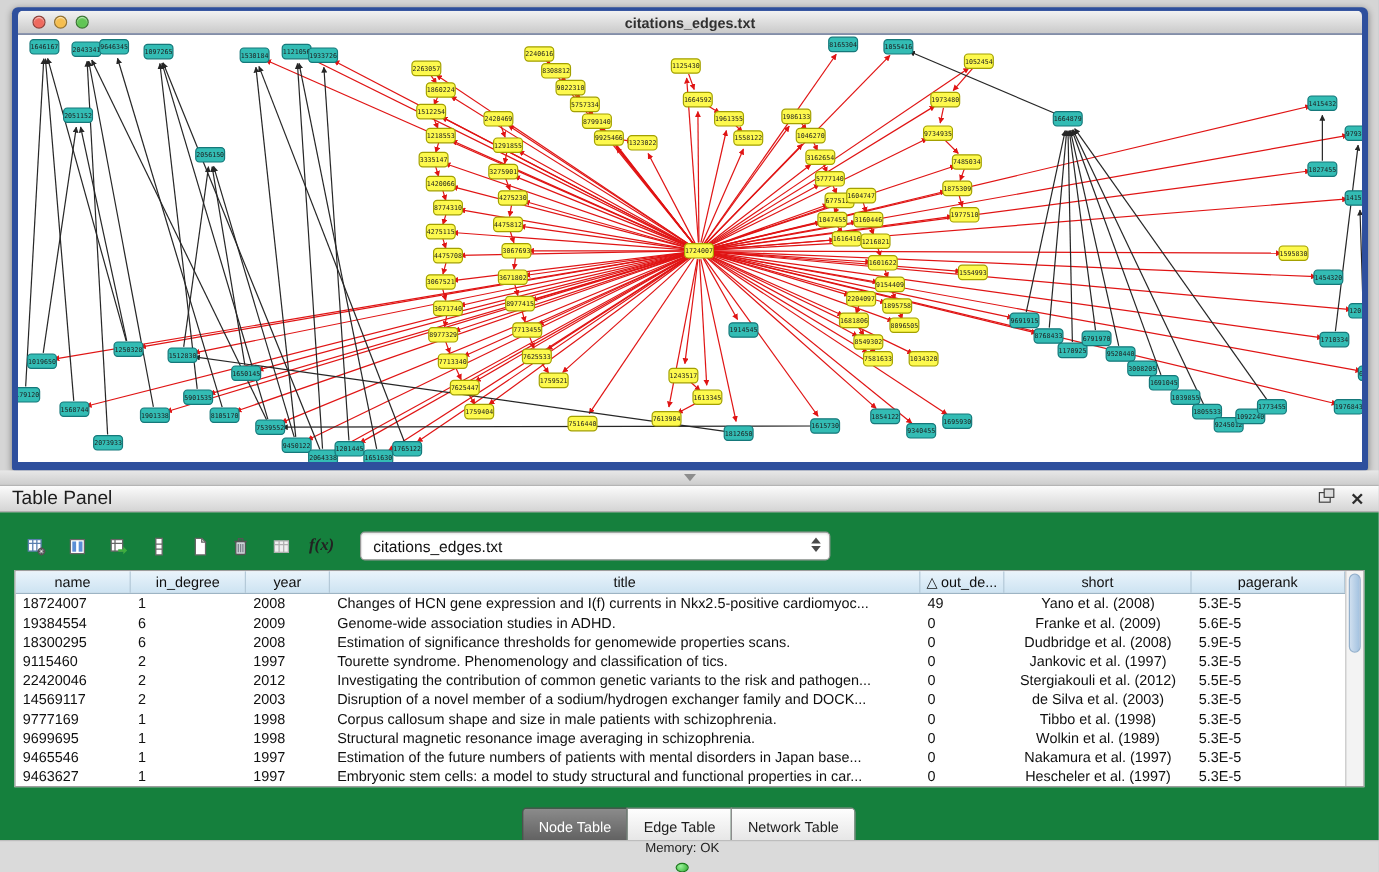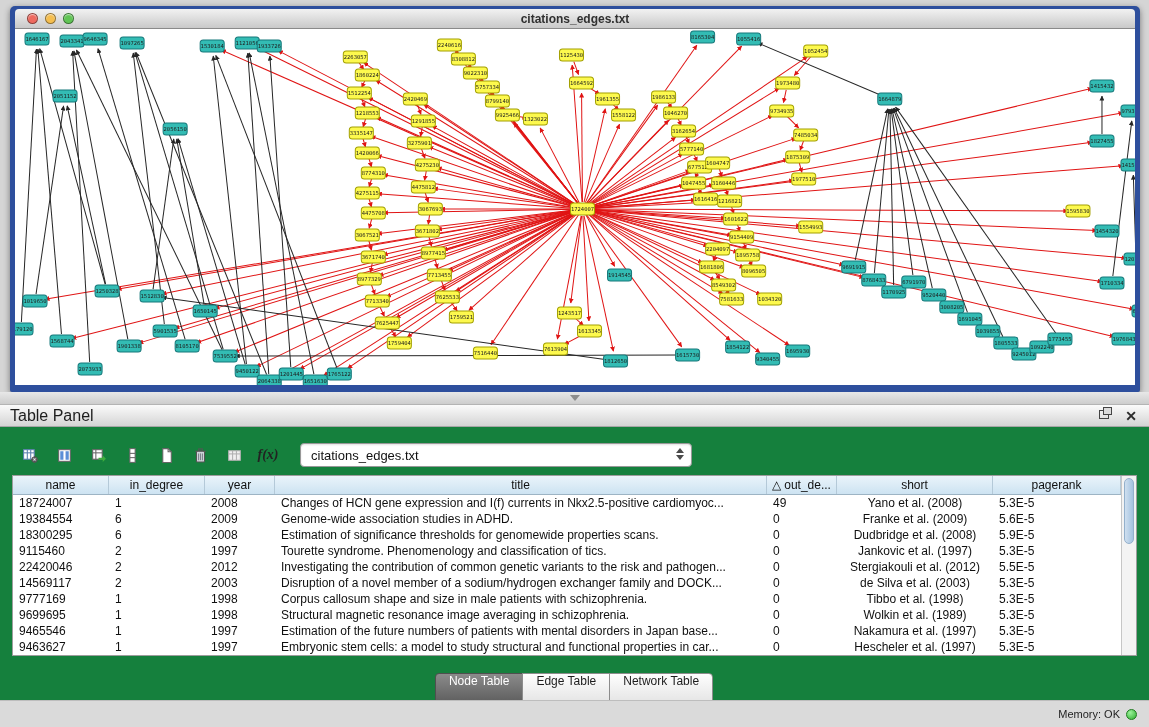--- a/index.html
+++ b/index.html
@@ -63,29 +63,29 @@
   .tr{display:flex;height:16px;font-size:12px;color:#101010;align-items:center;}
   .td{padding:0 6px;overflow:hidden;white-space:nowrap;text-overflow:ellipsis;height:16px;line-height:16px;}
   .c0{width:96px;}.c1{width:96px;}.c2{width:70px;}.c3{width:492px;}
   .c4{width:70px;}.c5{width:156px;text-align:center;}.c6{width:128px;}
   .vscroll{width:15px;border-left:1px solid #c6c6c6;background:#f3f3f3;position:relative;}
   .vthumb{position:absolute;left:2px;right:2px;top:2px;height:66px;border-radius:6px;
     background:linear-gradient(90deg,#cfdfef,#a3c2e0);border:1px solid #93b0cc;}
 
   .tabs{position:absolute;left:0;right:0;top:246px;display:flex;justify-content:center;}
   .tab{height:31px;font-size:12px;padding:0 13px;border:1px solid #8c8c8c;
-    background:linear-gradient(#fefefe,#e4e4e4);display:flex;
+    background:linear-gradient(#fefefe,#e4e4e4);display:flex;align-items:center;
     margin-left:-1px;color:#1c1c1c;}
   .tab:first-child{border-radius:4px 0 0 4px;}
   .tab:last-child{border-radius:0 4px 4px 0;}
   .tab.active{background:linear-gradient(#8b8b8b,#5d5d5d);color:#fff;border-color:#4f4f4f;}
 
   .statusbar{position:absolute;left:0;top:700px;width:1149px;height:27px;
     background:#dadada;border-top:1px solid #bdbdbd;display:flex;align-items:center;
-    justify-content:flex-end;gap:6px;padding-right:12px;font-size:11px;color:#1e1e1e;}
+    justify-content:flex-end;gap:6px;padding-right:12px;font-size:11px;color:#1e1e1e;flex-direction:column;}
   .memdot{width:11px;height:11px;border-radius:50%;border:1px solid #1d7a1d;
     background:radial-gradient(circle at 35% 30%,#9bf29b,#2fae2f);}
 </style>
 </head>
 <body>
 
 <div class="net-window">
   <div class="titlebar">
     <div class="lights">
       <span class="light red"></span>

